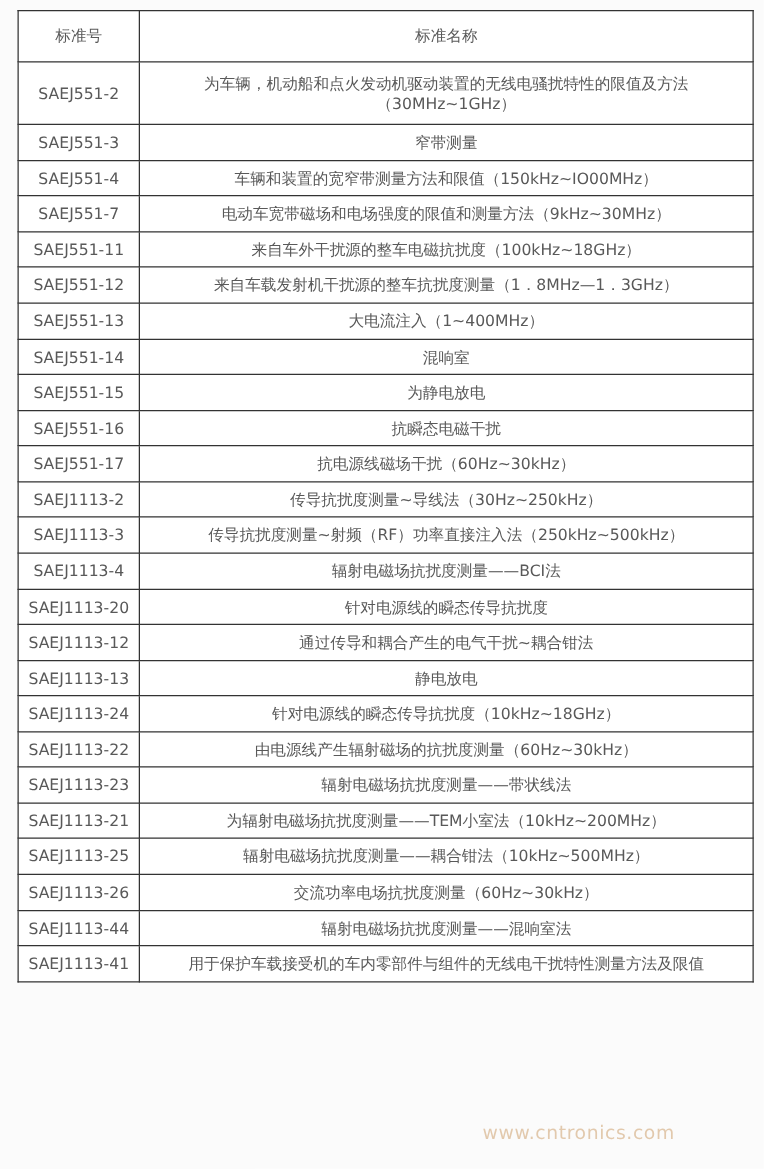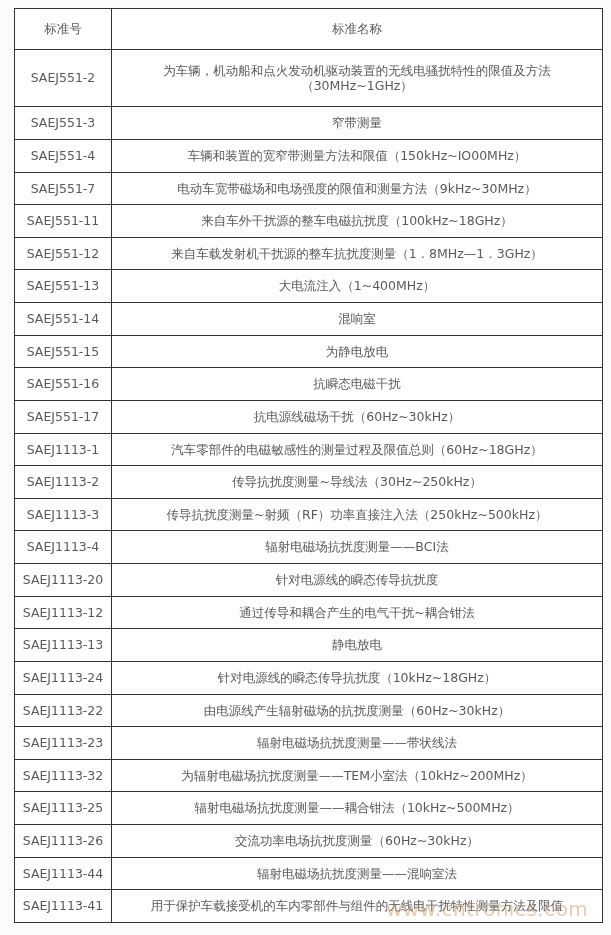--- a/index.html
+++ b/index.html
@@ -12,21 +12,21 @@
     height: 935px;
     background: #fbfbfb;
     font-family: "DejaVu Sans", "Liberation Sans", sans-serif;
     overflow: hidden;
   }
   .standards-table {
     position: absolute;
     left: 14px;
     top: 8px;
     width: 588px;
-    height: 915px;
+    height: 778px;
     border-collapse: collapse;
     table-layout: fixed;
     background: #ffffff;
   }
   .standards-table th,
   .standards-table td {
     border: 1px solid #333333;
     text-align: center;
     vertical-align: middle;
     color: #595959;
@@ -38,21 +38,21 @@
   }
   .standards-table th {
     height: 36px;
   }
   .col-id { width: 97px; }
   .col-name { width: 491px; }
   .watermark {
     position: absolute;
     left: 386px;
     top: 897px;
-    font-size: 20px;
+    font-size: 15px;
     letter-spacing: 0.5px;
     color: rgba(202, 152, 95, 0.5);
     white-space: nowrap;
     z-index: 5;
     pointer-events: none;
   }
 </style>
 </head>
 <body>
 
@@ -106,24 +106,20 @@
       </tr>
       <tr>
         <td>SAEJ551-16</td>
         <td>抗瞬态电磁干扰</td>
       </tr>
       <tr>
         <td>SAEJ551-17</td>
         <td>抗电源线磁场干扰（60Hz~30kHz）</td>
       </tr>
       <tr>
-        <td>SAEJ1113-1</td>
-        <td>汽车零部件的电磁敏感性的测量过程及限值总则（60Hz~18GHz）</td>
-      </tr>
-      <tr>
         <td>SAEJ1113-2</td>
         <td>传导抗扰度测量~导线法（30Hz~250kHz）</td>
       </tr>
       <tr>
         <td>SAEJ1113-3</td>
         <td>传导抗扰度测量~射频（RF）功率直接注入法（250kHz~500kHz）</td>
       </tr>
       <tr>
         <td>SAEJ1113-4</td>
         <td>辐射电磁场抗扰度测量——BCI法</td>
@@ -146,21 +142,21 @@
       </tr>
       <tr>
         <td>SAEJ1113-22</td>
         <td>由电源线产生辐射磁场的抗扰度测量（60Hz~30kHz）</td>
       </tr>
       <tr>
         <td>SAEJ1113-23</td>
         <td>辐射电磁场抗扰度测量——带状线法</td>
       </tr>
       <tr>
-        <td>SAEJ1113-32</td>
+        <td>SAEJ1113-21</td>
         <td>为辐射电磁场抗扰度测量——TEM小室法（10kHz~200MHz）</td>
       </tr>
       <tr>
         <td>SAEJ1113-25</td>
         <td>辐射电磁场抗扰度测量——耦合钳法（10kHz~500MHz）</td>
       </tr>
       <tr>
         <td>SAEJ1113-26</td>
         <td>交流功率电场抗扰度测量（60Hz~30kHz）</td>
       </tr>

